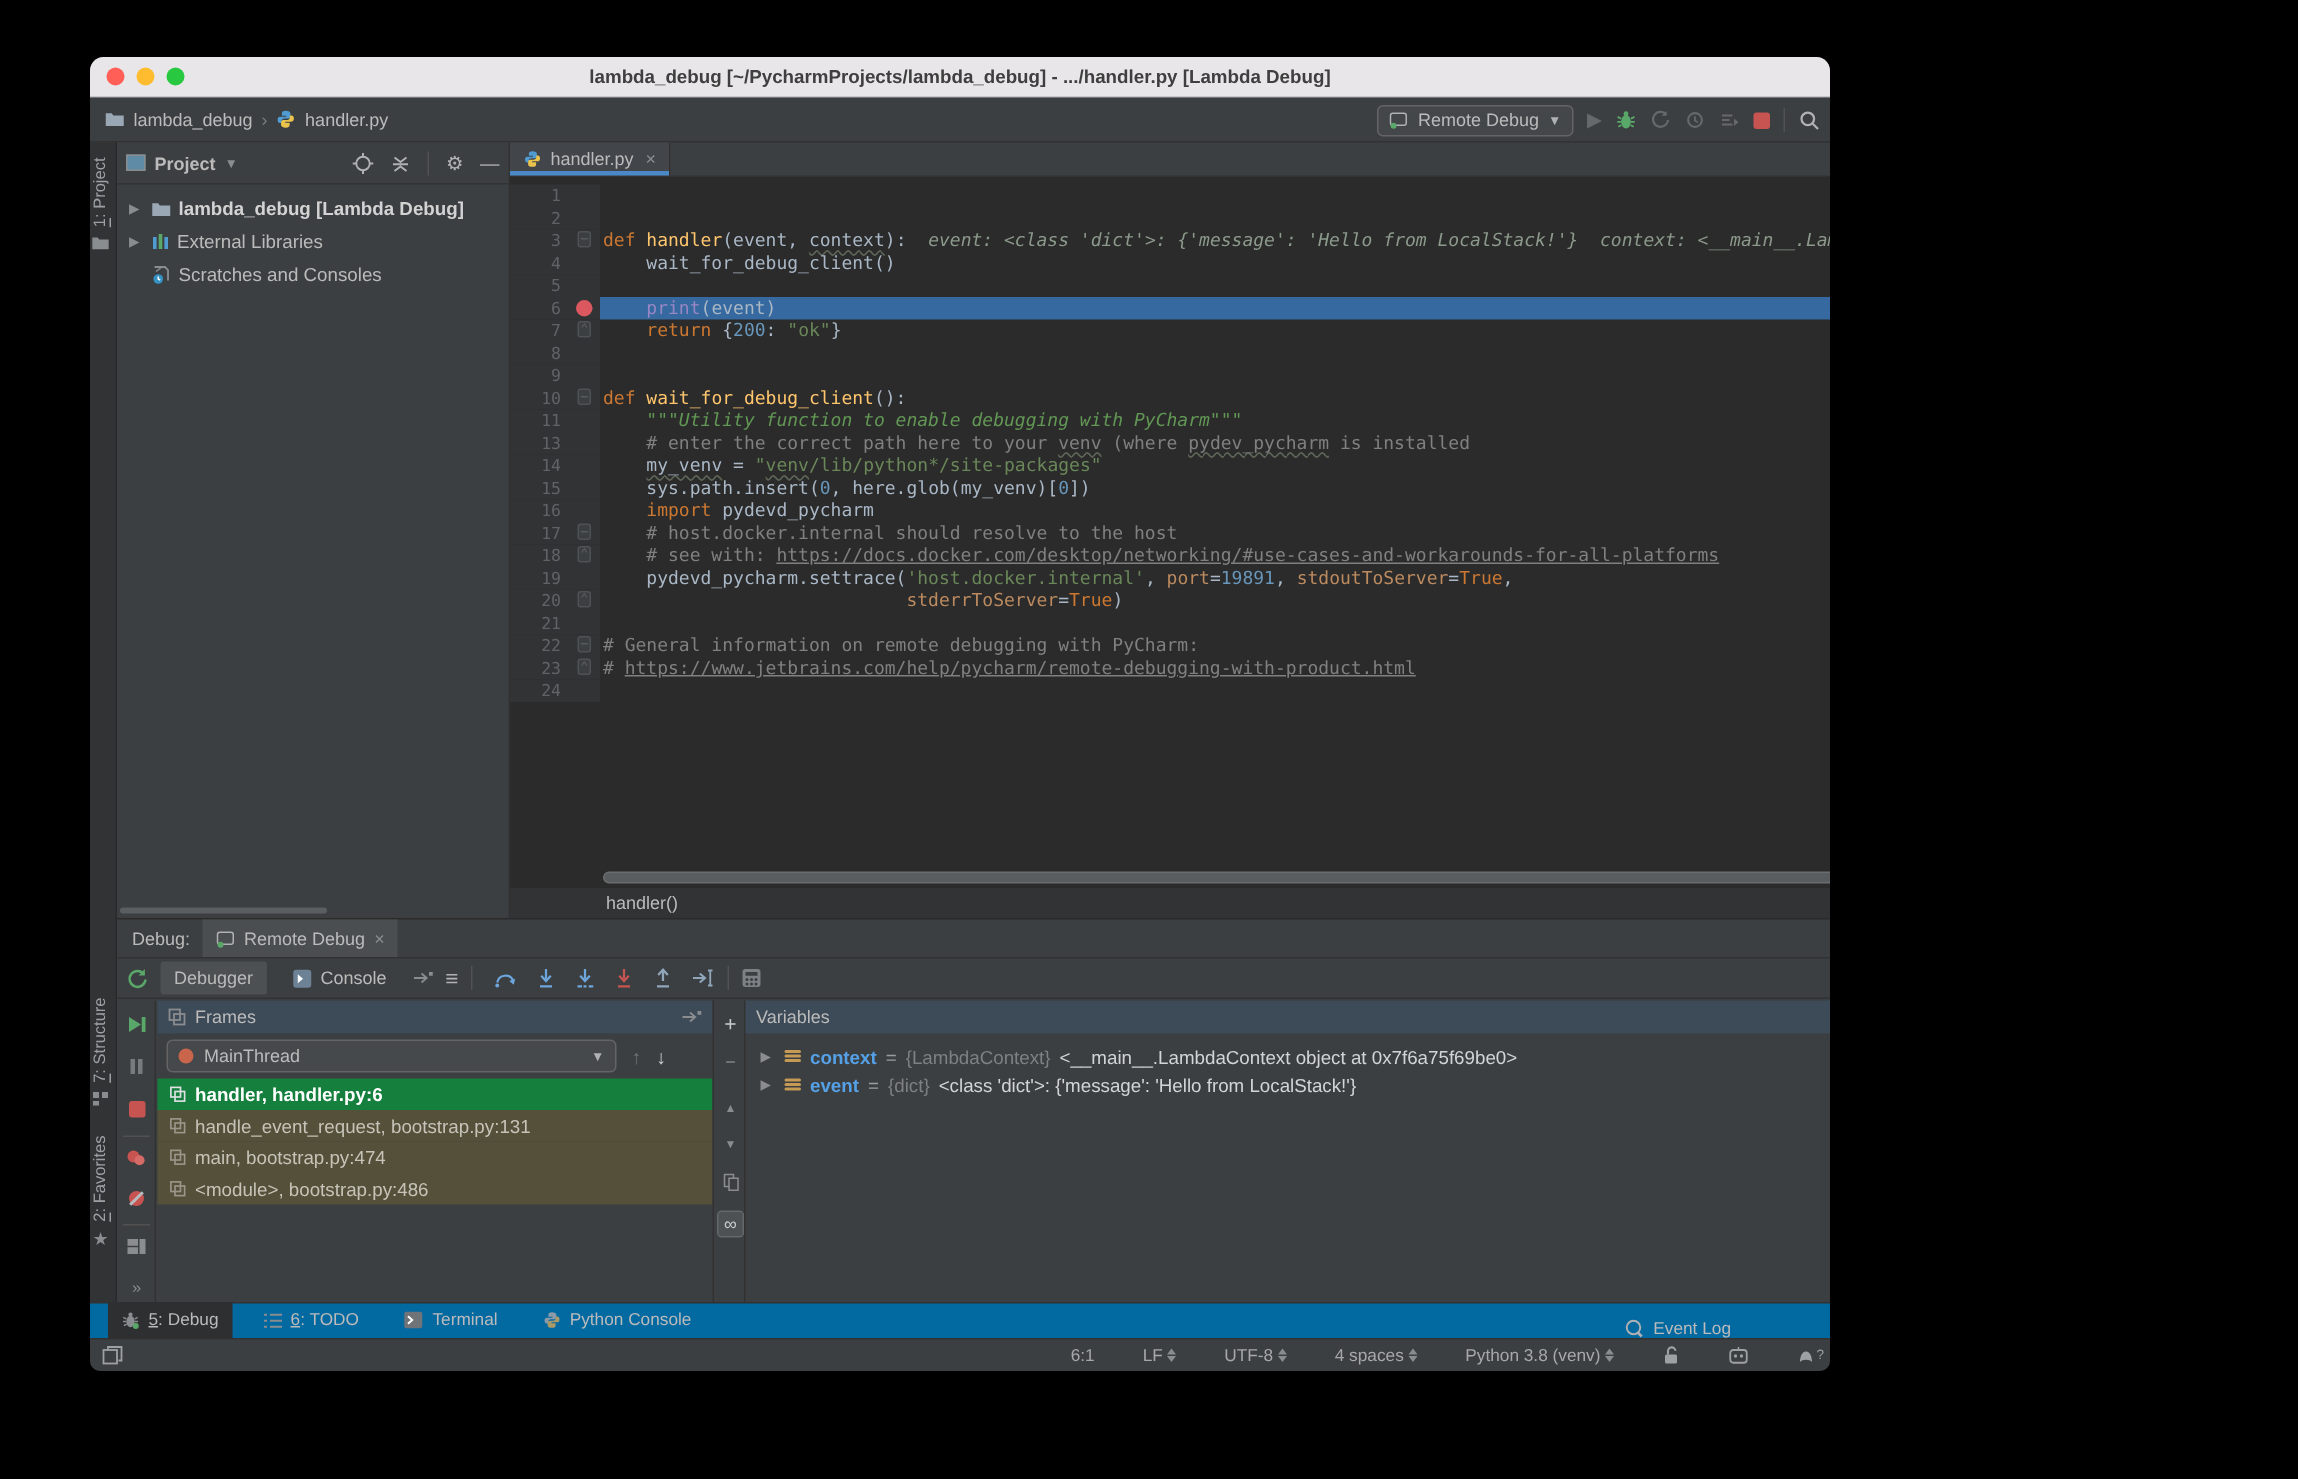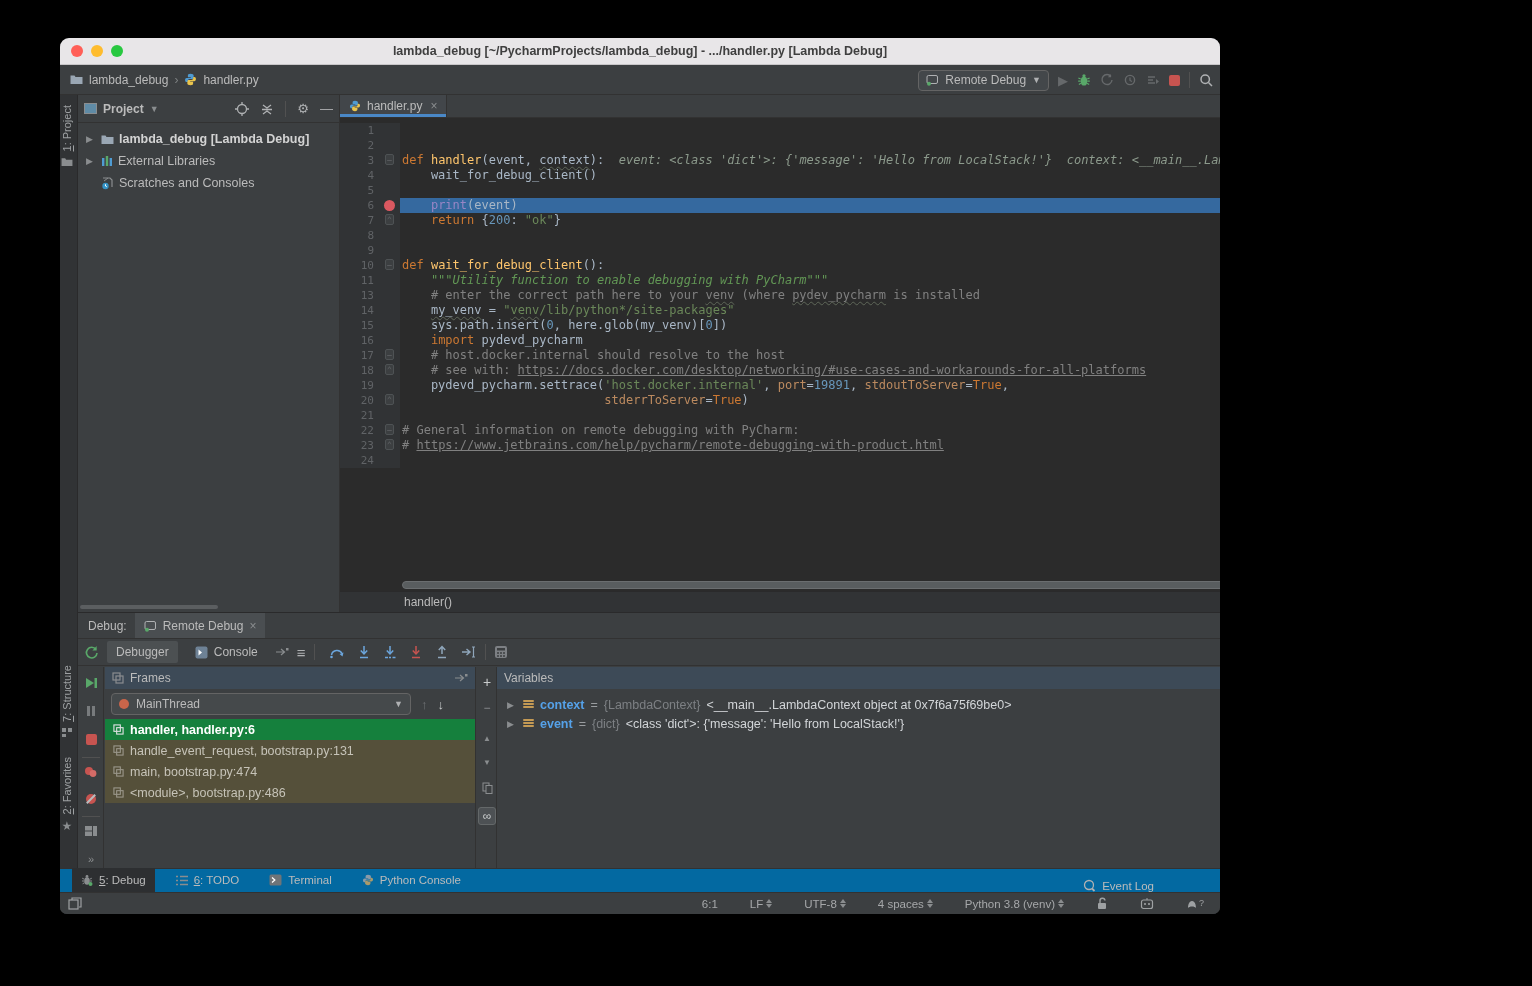--- a/index.html
+++ b/index.html
@@ -110,21 +110,21 @@
   .varicon { display:inline-block; width:11px; height:10px; }
   .varicon i { display:block; height:2px; margin-bottom:1px; background:#c49a54; border-radius:1px; }
 
   
   .twbar { position:absolute; left:0; right:0; bottom:22px; height:24px; background:#0369a1; border-top:1px solid #323232; display:flex; align-items:flex-end; font-size:11.5px; color:#bbbbbb; }
   .twbtn { height:24px; display:flex; align-items:center; gap:6px; padding:0 9px; margin-left:12px; }
   .twbtn.sel { background:#2d2f31; }
   .twbtn u { text-decoration:underline; }
   .twright { margin-left:auto; display:flex; align-items:center; gap:6px; padding-right:66px; }
   .statusbar { position:absolute; left:0; right:0; bottom:0; height:22px; background:#3c3f41; border-top:1px solid #323232; display:flex; align-items:center; font-size:11.5px; color:#a6a8aa; }
-  .sb-right { margin-left:auto; display:flex; align-items:center; gap:32px; padding-right:16px; }
+  .sb-right { margin-left:auto; display:flex; align-items:center; gap:32px; padding-right:4px; }
   .sb-item { display:flex; align-items:center; gap:3px; }
   .updn { display:inline-flex; flex-direction:column; gap:1px; }
   .updn i { display:block; width:0; height:0; border-left:3px solid transparent; border-right:3px solid transparent; }
   .updn .u { border-bottom:4px solid #8a8d8f; }
   .updn .d { border-top:4px solid #8a8d8f; }
 
   svg { display:block; }
 </style>
 </head>
 <body>

